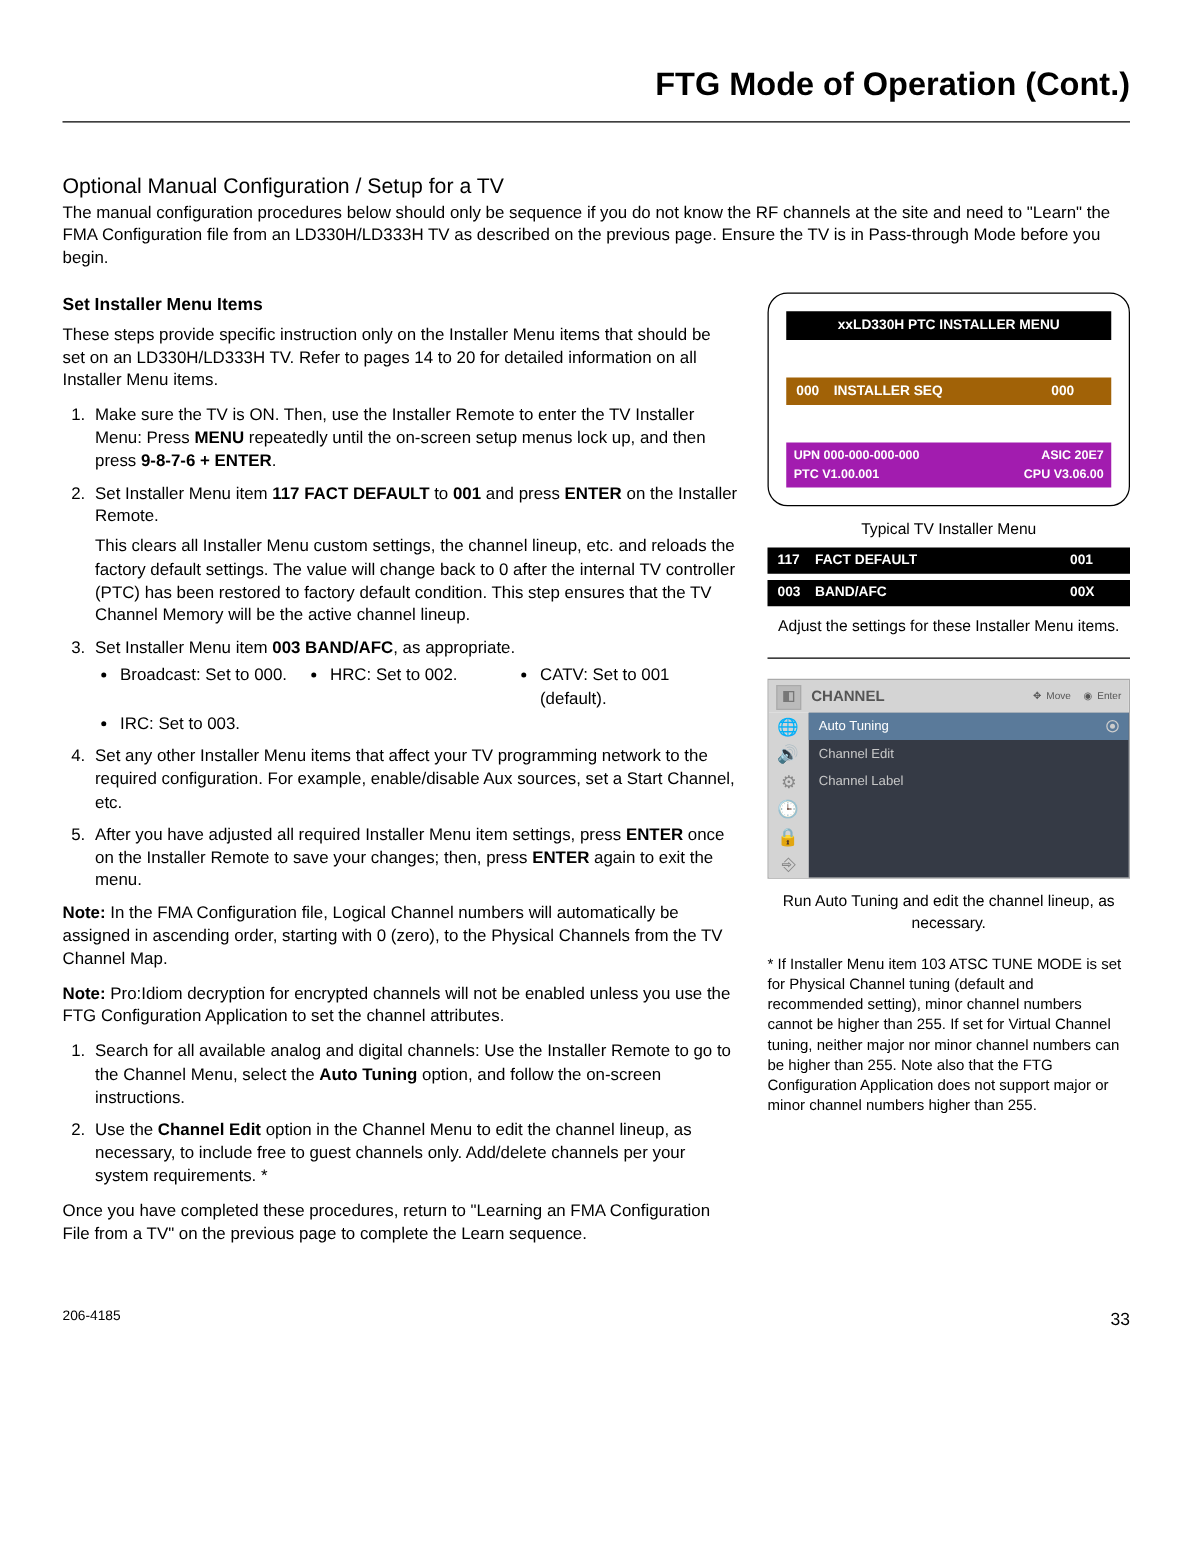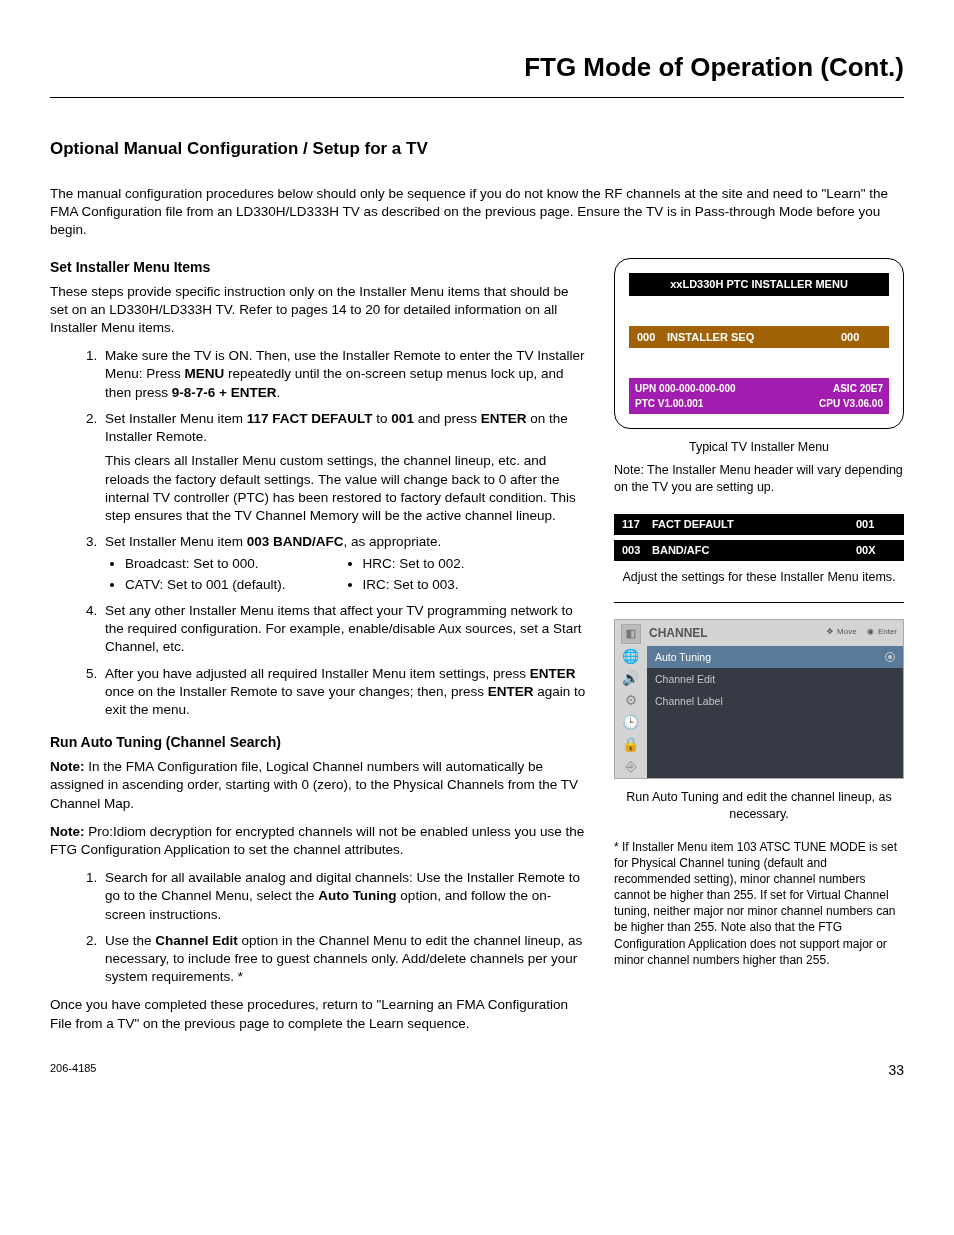--- a/index.html
+++ b/index.html
@@ -12,36 +12,36 @@
     font-size: 13.5px;
     line-height: 1.35;
   }
   .page-title {
     text-align: right;
     font-size: 26px;
     font-weight: bold;
     margin-bottom: 12px;
   }
   .hr { border-top: 1.5px solid #000; margin-bottom: 40px; }
-  .section-title { font-size: 17px; font-weight: bold; margin-bottom: 24px; }
+  .section-title { font-size: 17px; font-weight: normal; margin-bottom: 0; }
   .intro-para { margin-bottom: 18px; }
   .two-col { display: flex; gap: 24px; }
   .left-col { flex: 0 0 540px; }
   .right-col { flex: 1; }
   .sub-title { font-weight: bold; margin-bottom: 6px; font-size: 14px; }
   .para { margin-bottom: 10px; }
   ol.steps { list-style: decimal; padding-left: 22px; }
-  ol.steps > li { margin-bottom: 8px; padding-left: 4px; margin-left: 29px; }
+  ol.steps > li { margin-bottom: 8px; padding-left: 4px; }
   ol.steps > li p { margin-top: 6px; }
   ul.sub-bullets {
     list-style: disc;
     padding-left: 20px;
     margin-top: 4px;
     display: grid;
-    grid-template-columns: 1fr 1fr;
+    grid-template-columns: 1fr 1fr 1fr;
     column-gap: 10px;
     row-gap: 2px;
   }
   .bold { font-weight: bold; }
   
   .installer-menu-box {
     border: 1.5px solid #000;
     border-radius: 16px;
     padding: 14px;
     margin-bottom: 10px;
@@ -150,21 +150,21 @@
     background: #bbb;
     border: 1px solid #aaa;
     display: flex; align-items: center; justify-content: center;
     color: #777; font-size: 11px;
   }
   .footnote { font-size: 12px; margin-top: 16px; }
   .page-footer {
     display: flex;
     justify-content: space-between;
     font-size: 11px;
-    margin-top: 18px;
+    margin-top: 40px;
   }
   .page-footer .pagenum { font-size: 14px; }
 </style>
 </head>
 <body>
 
 <div class="page-title">FTG Mode of Operation (Cont.)</div>
 <div class="hr"></div>
 
 <div class="section-title">Optional Manual Configuration / Setup for a TV</div>
@@ -190,21 +190,20 @@
           <li>CATV: Set to 001 (default).</li>
           <li>IRC: Set to 003.</li>
         </ul>
       </li>
       <li>Set any other Installer Menu items that affect your TV programming network to the required configuration. For example, enable/disable Aux sources, set a Start Channel, etc.</li>
       <li>
         <span>After you have adjusted all required Installer Menu item settings, press </span><span class="bold">ENTER</span><span> once on the Installer Remote to save your changes; then, press </span><span class="bold">ENTER</span><span> again to exit the menu.</span>
       </li>
     </ol>
 
-    <div class="sub-title" style="margin-top:14px">Run Auto Tuning (Channel Search)</div>
     <p class="para">
       <span class="bold">Note:</span><span> In the FMA Configuration file, Logical Channel numbers will automatically be assigned in ascending order, starting with 0 (zero), to the Physical Channels from the TV Channel Map.</span>
     </p>
     <p class="para">
       <span class="bold">Note:</span><span> Pro:Idiom decryption for encrypted channels will not be enabled unless you use the FTG Configuration Application to set the channel attributes.</span>
     </p>
     <ol class="steps">
       <li>
         <span>Search for all available analog and digital channels: Use the Installer Remote to go to the Channel Menu, select the </span><span class="bold">Auto Tuning</span><span> option, and follow the on-screen instructions.</span>
       </li>
@@ -224,21 +223,20 @@
         <span class="val">000</span>
       </div>
       <div class="menu-footer">
         <span>UPN  000-000-000-000</span>
         <span>ASIC  20E7</span>
         <span>PTC  V1.00.001</span>
         <span>CPU  V3.06.00</span>
       </div>
     </div>
     <div class="fig-caption">Typical TV Installer Menu</div>
-    <div class="fig-note">Note: The Installer Menu header will vary depending on the TV you are setting up.</div>
 
     <div class="setting-bar">
       <span class="code">117</span>
       <span class="label">FACT DEFAULT</span>
       <span class="val">001</span>
     </div>
     <div class="setting-bar">
       <span class="code">003</span>
       <span class="label">BAND/AFC</span>
       <span class="val">00X</span>

